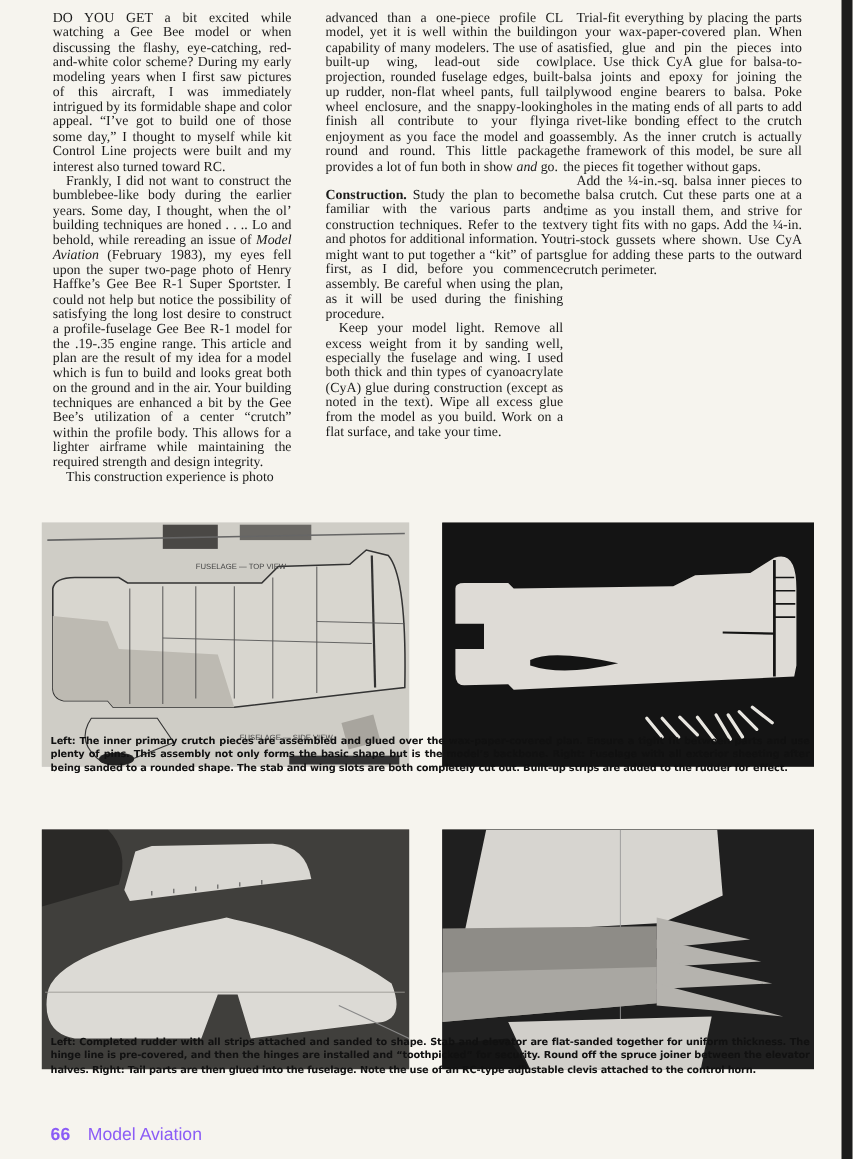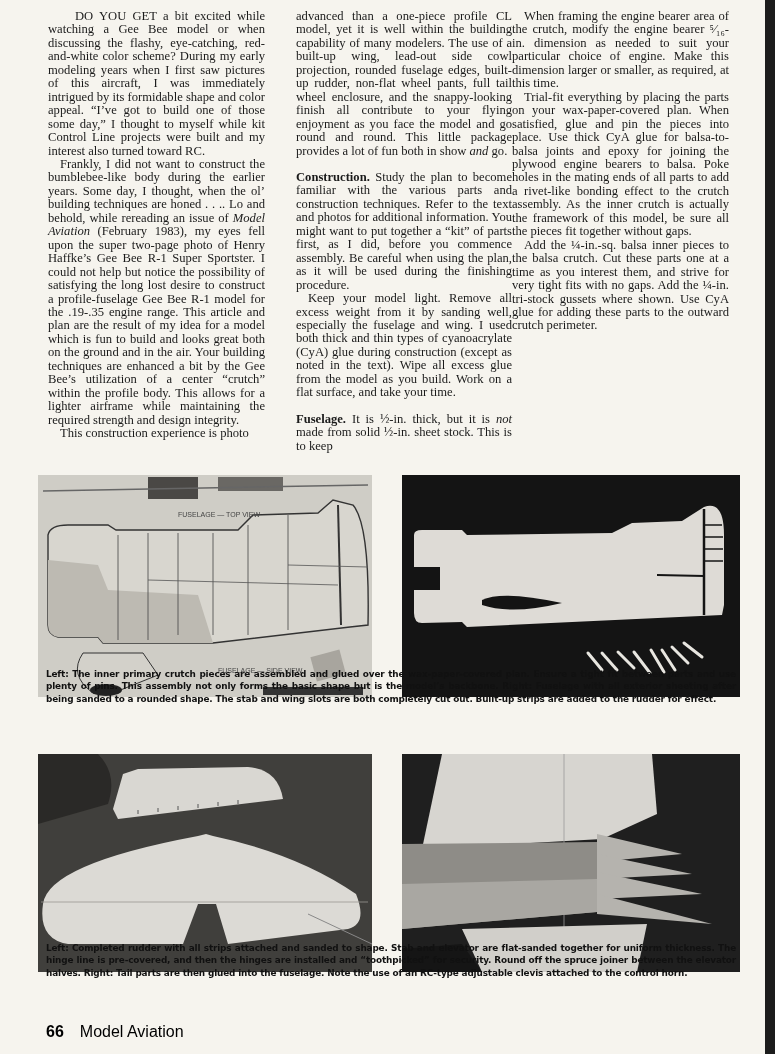--- a/index.html
+++ b/index.html
@@ -17,21 +17,21 @@
     position:absolute; top:10px;
     font-size:12.6px; line-height:13.45px;
     text-align:justify; hyphens:manual;
   }
   .col p { margin:0; text-indent:12px; }
   .col p.first { text-indent:0; }
   .col p.gap { margin-top:13px; text-indent:0; }
   .col1 { left:48px; width:217px; }
   .col2 { left:296px; width:216px; }
   .col3 { left:512px; width:217px; }
-  .lead { font-weight:normal;margin-left:27px; }
+  .lead { font-weight:normal; }
   .runin { font-weight:bold; }
   i, em { font-style:italic; }
 
   .photo {
     position:absolute; overflow:hidden;
   }
   .ph-tl { left:38px; top:475px; width:334px; height:222px; background:#c9c8c2; }
   .ph-tr { left:402px; top:475px; width:338px; height:222px; background:#151515; }
   .ph-bl { left:38px; top:754px; width:334px; height:218px; background:#3e3d3a; }
   .ph-br { left:402px; top:754px; width:338px; height:218px; background:#2a2a2a; }
@@ -43,46 +43,44 @@
     font-weight:bold; font-size:8.9px; line-height:12.4px;
     color:#111; letter-spacing:-0.15px;
     text-align:justify;
   }
   .cap1 { top:668px; }
   .cap2 { top:942px; }
 
   .folio {
     position:absolute; left:46px; top:1023px;
     font-family:"Liberation Sans","DejaVu Sans",sans-serif;
-    font-size:16px; color:#000000;
+    font-size:16px; color:#8b5cf6;
   }
   .folio .num { font-weight:bold; margin-right:16px; }
 </style>
 </head>
 <body>
 
 <div class="page-edge"></div>
 
 <div class="col col1">
   <p class="first"><span class="lead">DO YOU GET</span><span> a bit excited while watching a Gee Bee model or when discussing the flashy, eye-catching, red-and-white color scheme? During my early modeling years when I first saw pictures of this aircraft, I was immediately intrigued by its formidable shape and color appeal. “I’ve got to build one of those some day,” I thought to myself while kit Control Line projects were built and my interest also turned toward RC.</span></p>
   <p><span>Frankly, I did not want to construct the bumblebee-like body during the earlier years. Some day, I thought, when the ol’ building techniques are honed . . .. Lo and behold, while rereading an issue of </span><i>Model Aviation</i><span> (February 1983), my eyes fell upon the super two-page photo of Henry Haffke’s Gee Bee R-1 Super Sportster. I could not help but notice the possibility of satisfying the long lost desire to construct a profile-fuselage Gee Bee R-1 model for the .19-.35 engine range. This article and plan are the result of my idea for a model which is fun to build and looks great both on the ground and in the air. Your building techniques are enhanced a bit by the Gee Bee’s utilization of a center “crutch” within the profile body. This allows for a lighter airframe while maintaining the required strength and design integrity.</span></p>
   <p>This construction experience is photo</p>
 </div>
 
 <div class="col col2">
   <p class="first"><span>advanced than a one-piece profile CL model, yet it is well within the building capability of many modelers. The use of a built-up wing, lead-out side cowl projection, rounded fuselage edges, built-up rudder, non-flat wheel pants, full tail wheel enclosure, and the snappy-looking finish all contribute to your flying enjoyment as you face the model and go round and round. This little package provides a lot of fun both in show </span><i>and</i><span> go.</span></p>
   <p class="gap"><span class="runin">Construction.</span><span> Study the plan to become familiar with the various parts and construction techniques. Refer to the text and photos for additional information. You might want to put together a “kit” of parts first, as I did, before you commence assembly. Be careful when using the plan, as it will be used during the finishing procedure.</span></p>
   <p>Keep your model light. Remove all excess weight from it by sanding well, especially the fuselage and wing. I used both thick and thin types of cyanoacrylate (CyA) glue during construction (except as noted in the text). Wipe all excess glue from the model as you build. Work on a flat surface, and take your time.</p>
-  <p class="gap"><span class="runin">Fuselage.</span><span> It is ½-in. thick, but it is </span><i>not</i><span> made from solid ½-in. sheet stock. This is to keep</span></p>
 </div>
 
 <div class="col col3">
-  <p>When framing the engine bearer area of the crutch, modify the engine bearer ⁵⁄₁₆-in. dimension as needed to suit your particular choice of engine. Make this dimension larger or smaller, as required, at this time.</p>
   <p>Trial-fit everything by placing the parts on your wax-paper-covered plan. When satisfied, glue and pin the pieces into place. Use thick CyA glue for balsa-to-balsa joints and epoxy for joining the plywood engine bearers to balsa. Poke holes in the mating ends of all parts to add a rivet-like bonding effect to the crutch assembly. As the inner crutch is actually the framework of this model, be sure all the pieces fit together without gaps.</p>
-  <p>Add the ¼-in.-sq. balsa inner pieces to the balsa crutch. Cut these parts one at a time as you interest them, and strive for very tight fits with no gaps. Add the ¼-in. tri-stock gussets where shown. Use CyA glue for adding these parts to the outward crutch perimeter.</p>
+  <p>Add the ¼-in.-sq. balsa inner pieces to the balsa crutch. Cut these parts one at a time as you install them, and strive for very tight fits with no gaps. Add the ¼-in. tri-stock gussets where shown. Use CyA glue for adding these parts to the outward crutch perimeter.</p>
 </div>
 
 <div class="photo ph-tl">
   <svg viewBox="0 0 334 222" preserveAspectRatio="none">
     <rect width="334" height="222" fill="#cfcdc6"></rect>
     <rect x="110" y="2" width="50" height="22" fill="#4a4845"></rect>
     <rect x="180" y="2" width="65" height="14" fill="#6a6864"></rect>
     <line x1="5" y1="16" x2="330" y2="10" stroke="#666" stroke-width="1.5"></line>
 
     <path d="M10 85 L10 60 Q12 50 30 50 L70 50 L78 55 L200 55 L215 40 L280 38 L295 25 L315 30 Q332 50 330 150 L312 152 L175 168 L65 168 L60 162 L20 162 Q10 160 10 150 Z" fill="#d8d6cf" stroke="#333" stroke-width="1.4"></path>

